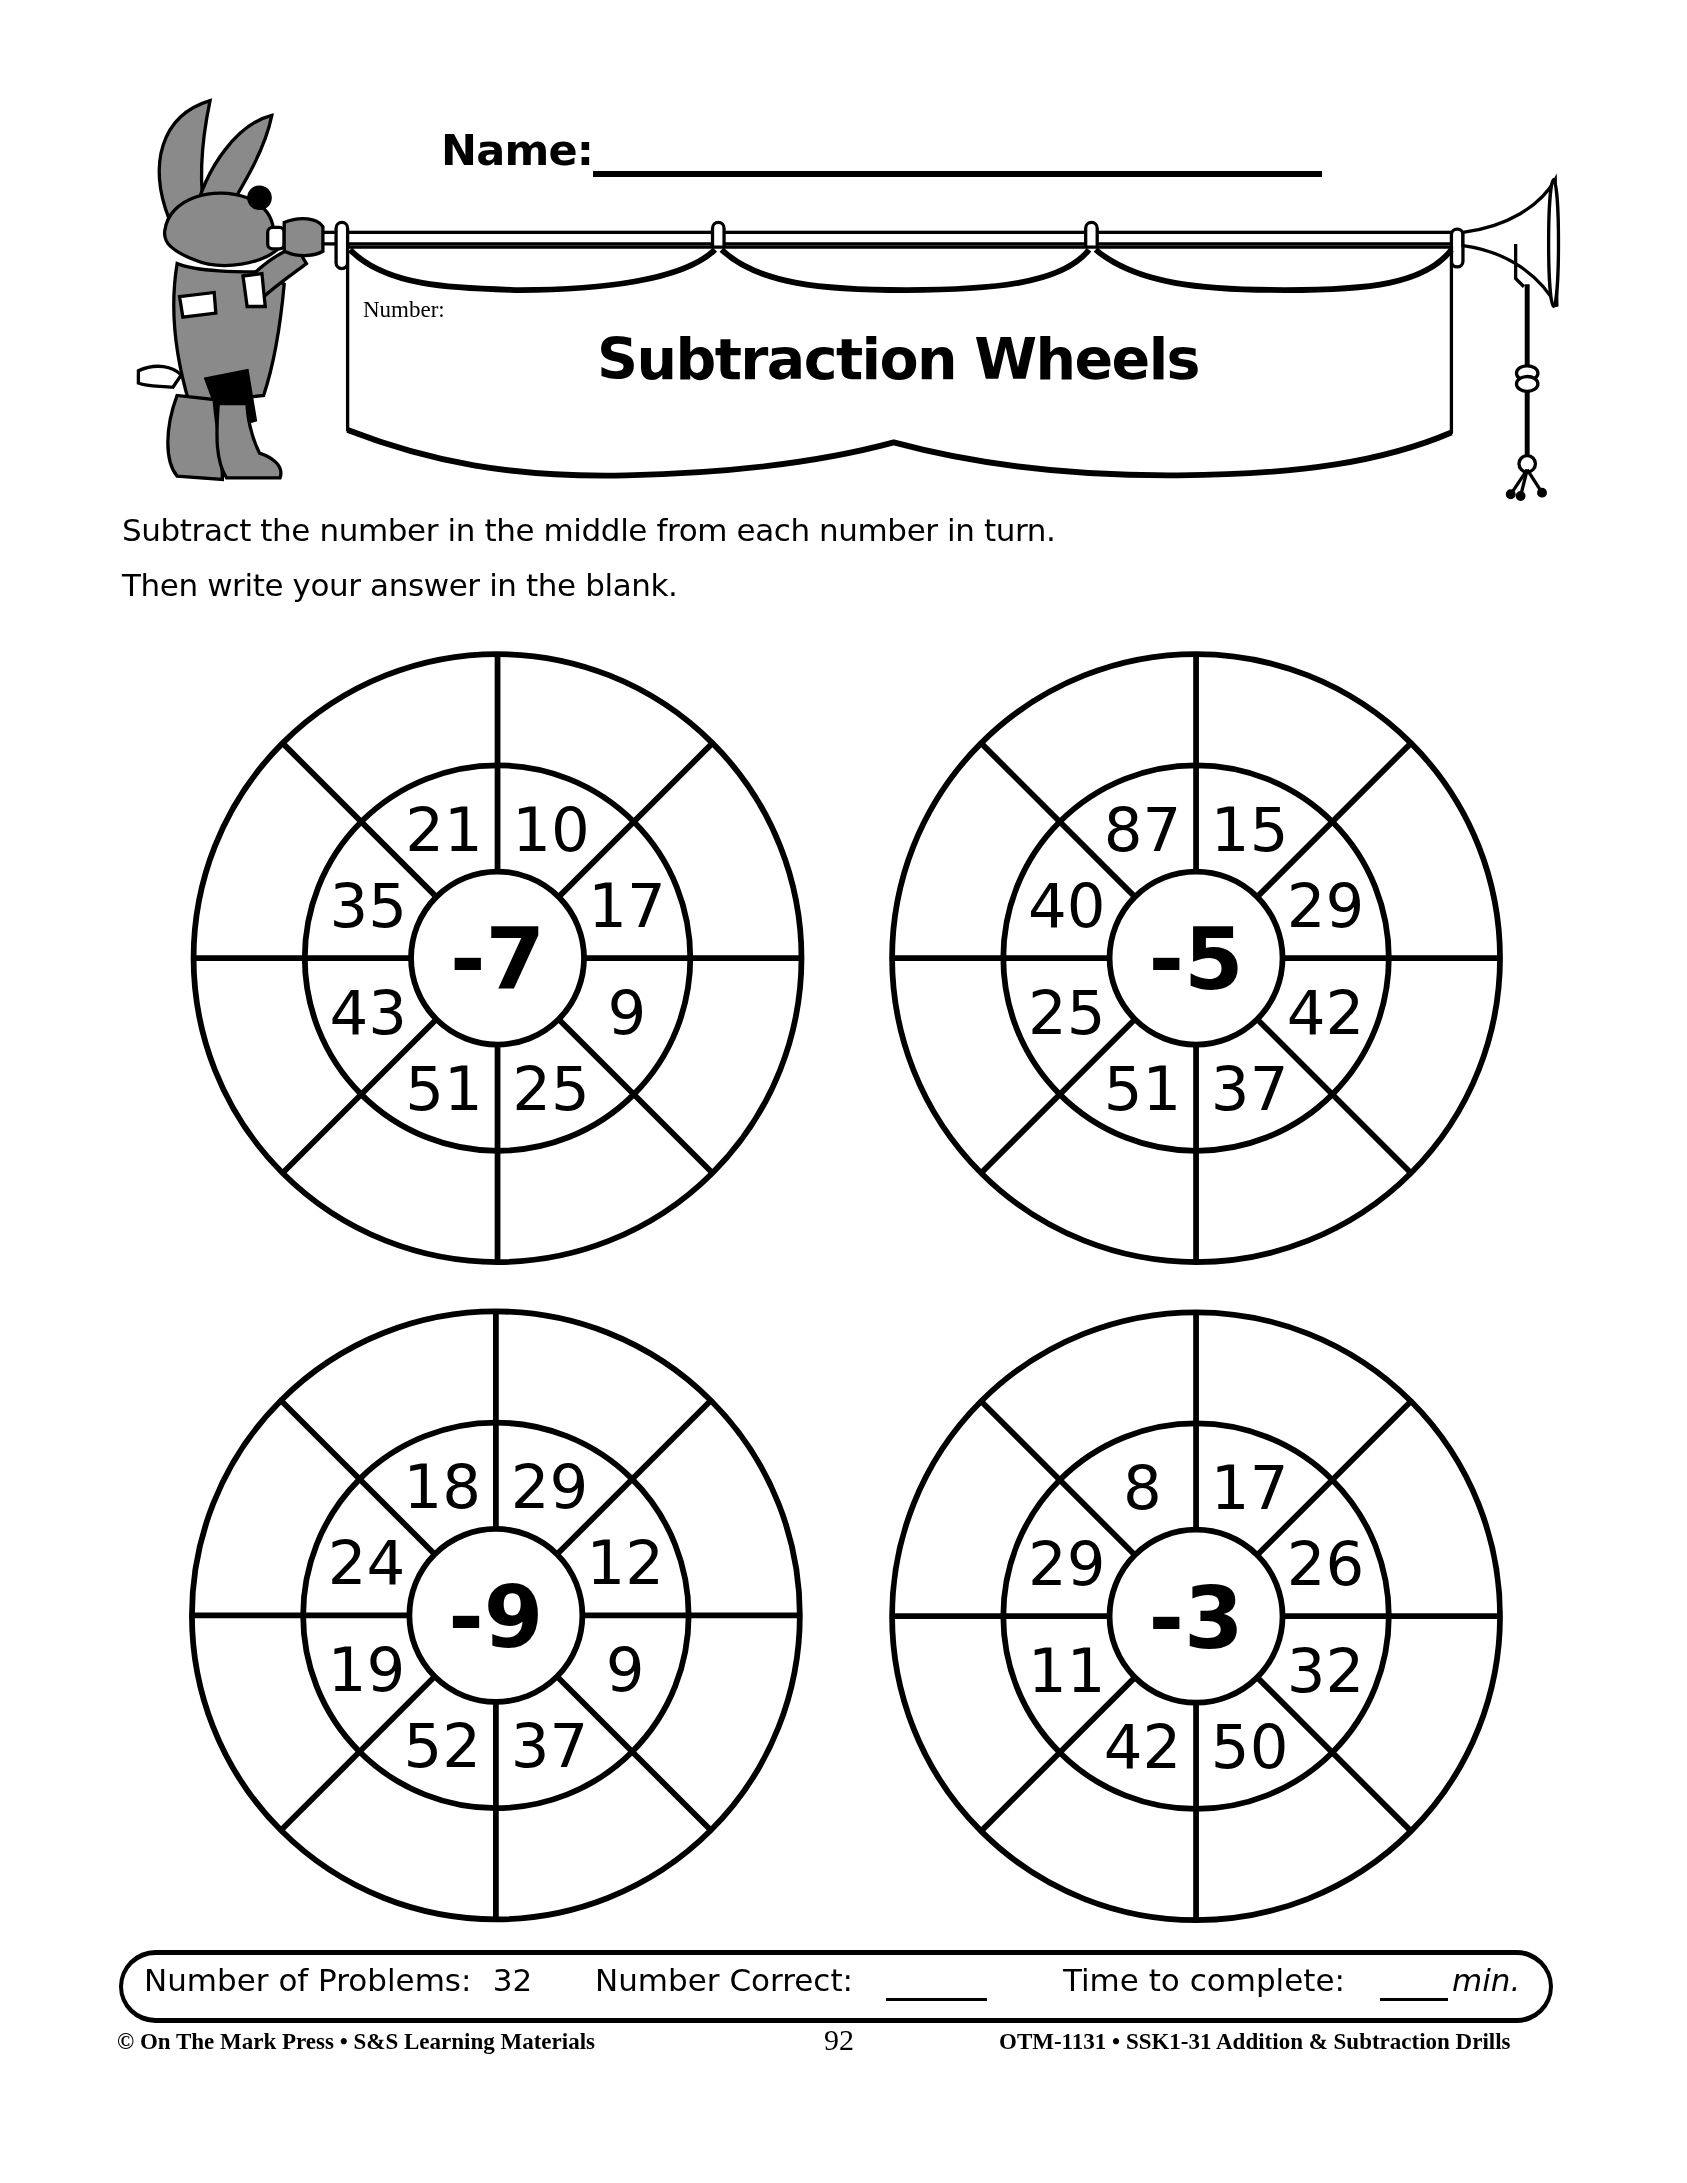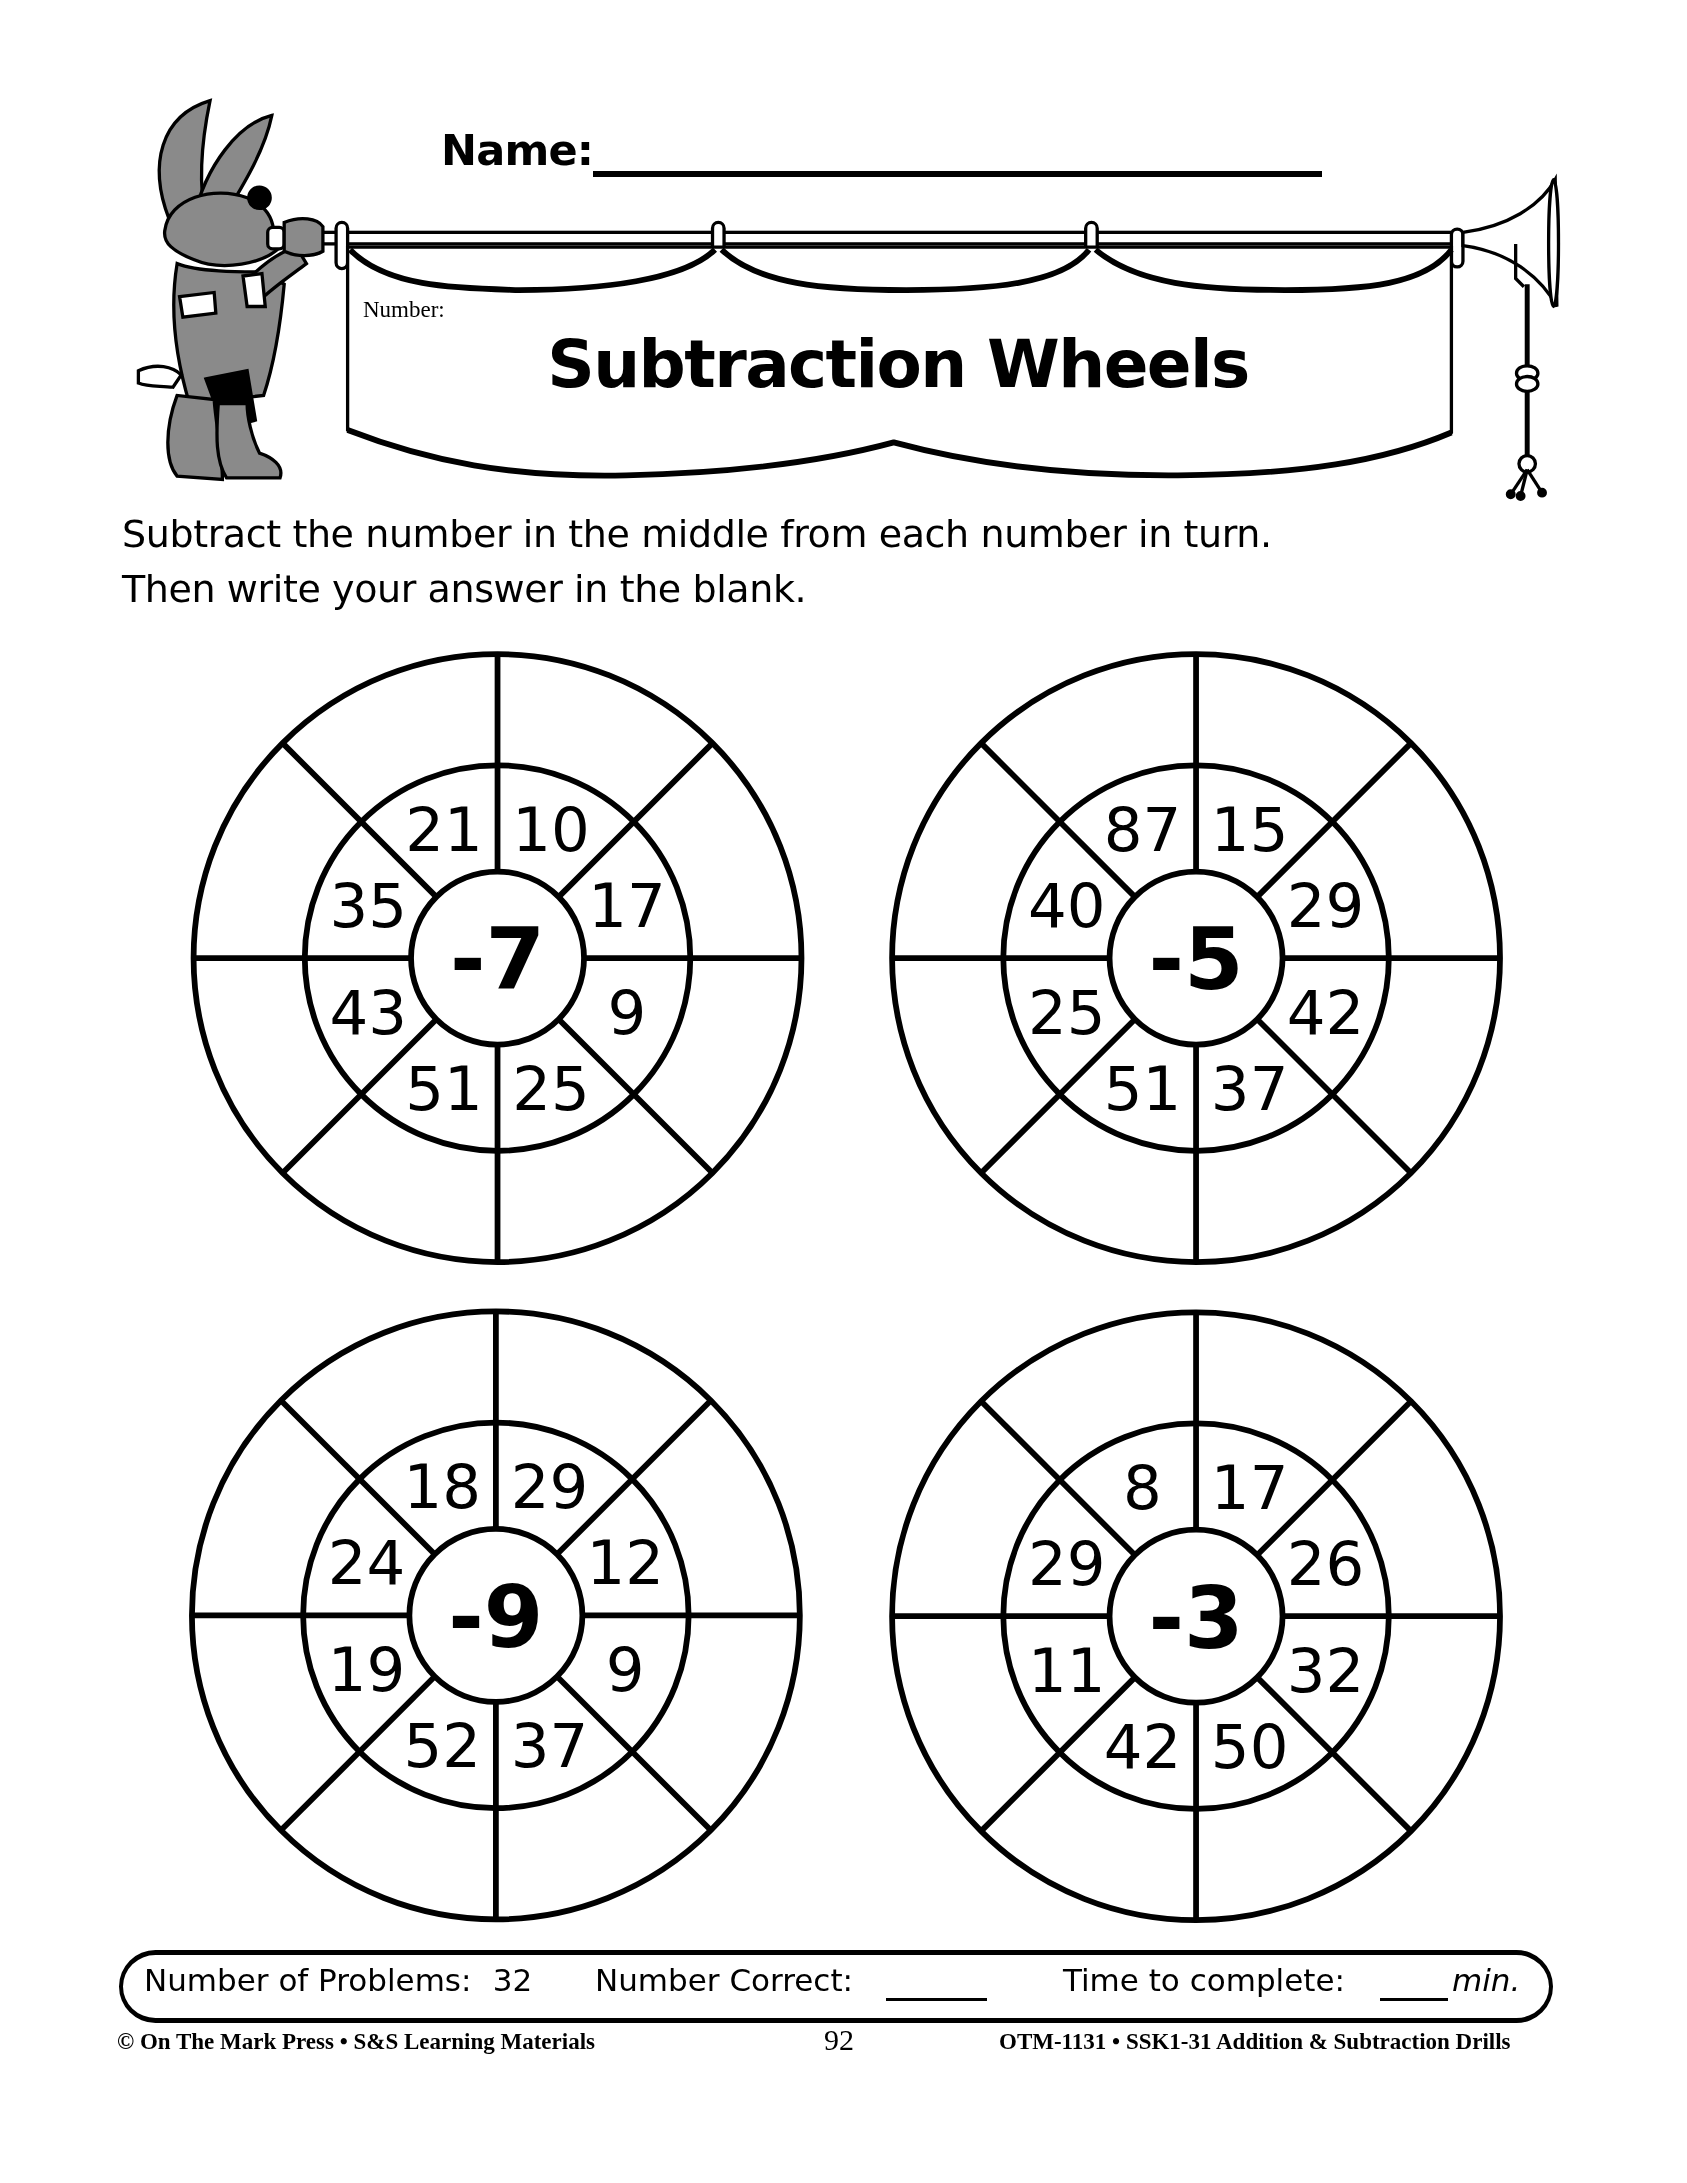--- a/index.html
+++ b/index.html
@@ -7,23 +7,23 @@
   .abs { position: absolute; }
   .sans { font-family: "DejaVu Sans", "Liberation Sans", sans-serif; text-align: right; }
   .serif { font-family: "Liberation Serif", "DejaVu Serif", serif; }
 
   #art { position: absolute; left: 0; top: 0; width: 1687px; height: 2183px; }
 
   .name-label { left: 441px; top: 125px; font-size: 43px; font-weight: bold; letter-spacing: -0.8px; }
   .name-line { left: 593px; top: 171px; width: 729px; height: 5.8px; background: #000; }
 
   .skill-label { left: 363px; top: 297px; font-size: 23px; }
-  .title { left: 344px; top: 326px; width: 1108px; text-align: center; font-size: 66px; font-weight: bold; letter-spacing: -1.6px; }
-
-  .instr { left: 122px; font-size: 38px; letter-spacing: -0.4px; white-space: nowrap; }
+  .title { left: 344px; top: 326px; width: 1108px; text-align: center; font-size: 57px; font-weight: bold; letter-spacing: -1.6px; }
+
+  .instr { left: 122px; font-size: 31px; letter-spacing: -0.4px; white-space: nowrap; }
   .instr1 { top: 512px; }
   .instr2 { top: 567px; }
 
   .footer-box { left: 119px; top: 1950px; width: 1434px; height: 73px; border: 5px solid #000; border-left-width: 4.1px; border-right-width: 4.1px; border-radius: 49px; box-sizing: border-box; }
   .footer-text { top: 1962px; font-size: 31px; white-space: nowrap; }
   .f-problems { left: 144px; }
   .f-correct { left: 595px; }
   .f-correct-blank { left: 886px; top: 1998px; width: 101px; height: 3.3px; background: #000; }
   .f-time { left: 1063px; }
   .f-time-blank { left: 1380px; top: 1998px; width: 68px; height: 3.3px; background: #000; }

